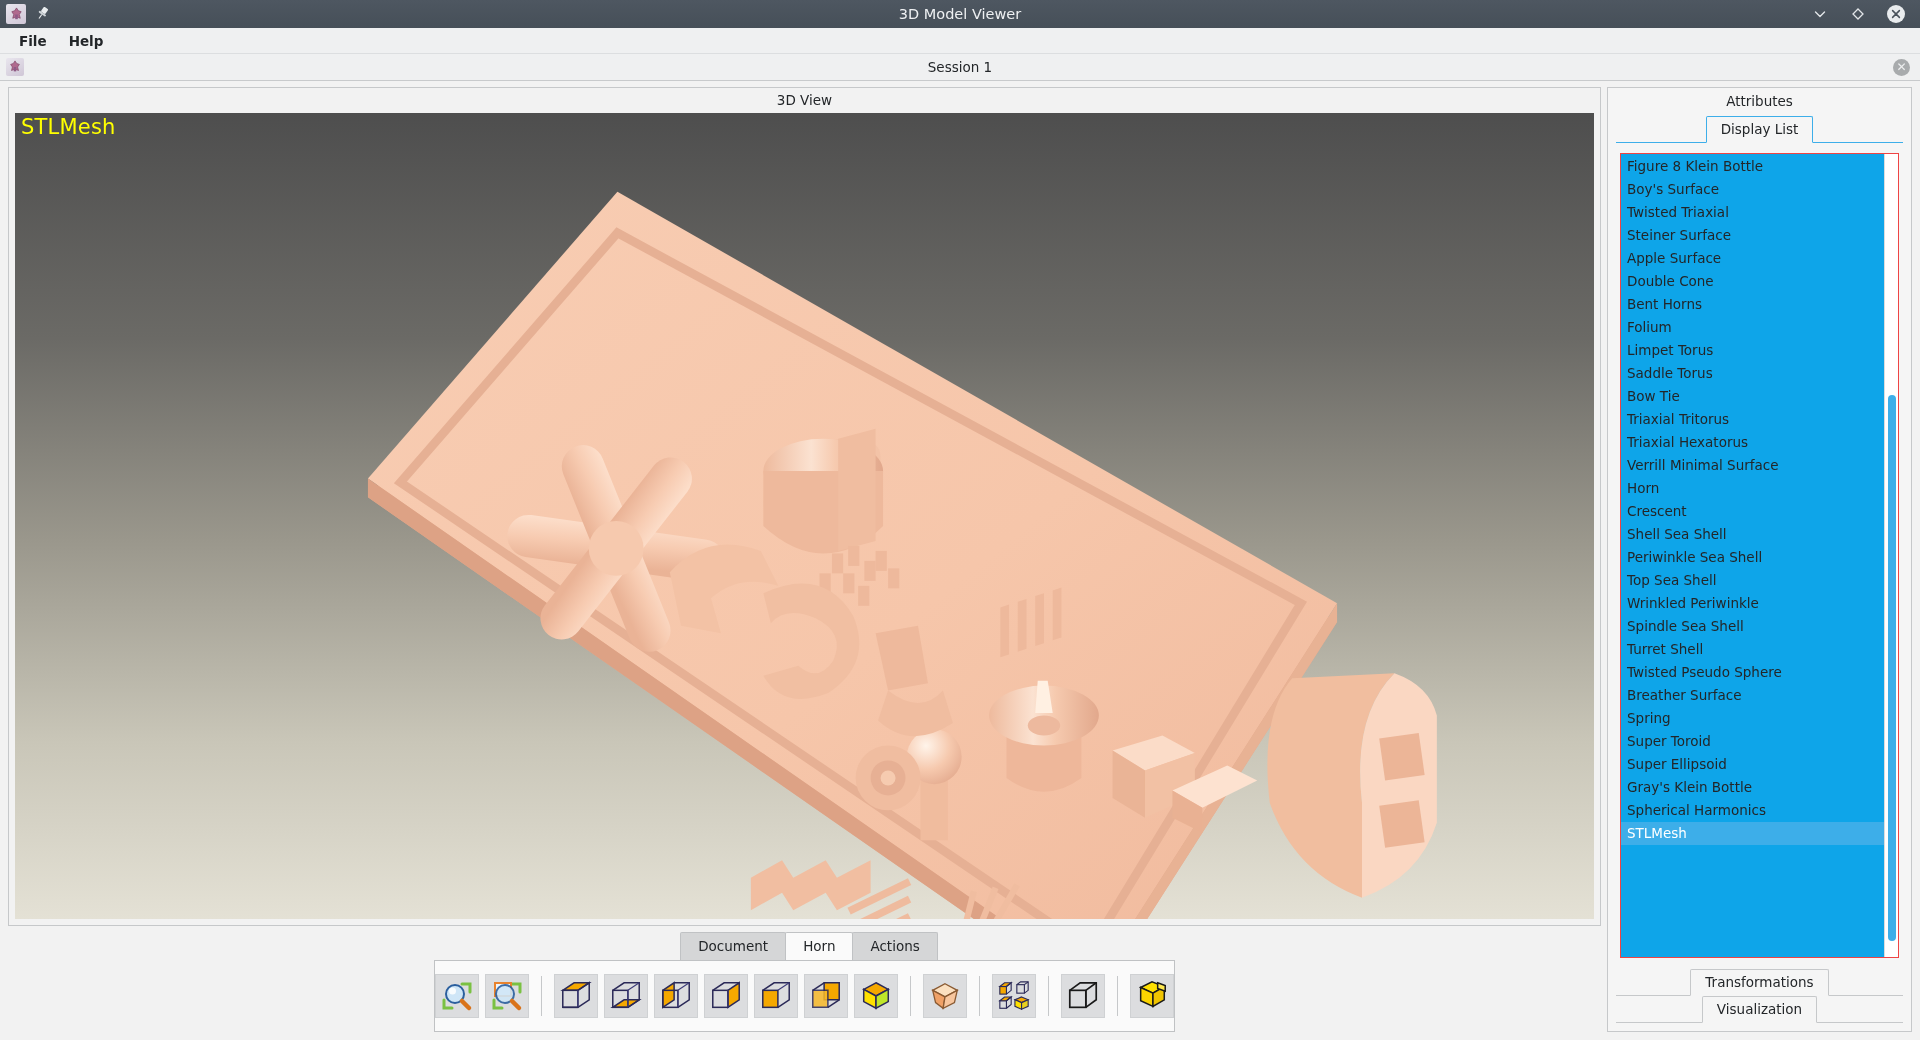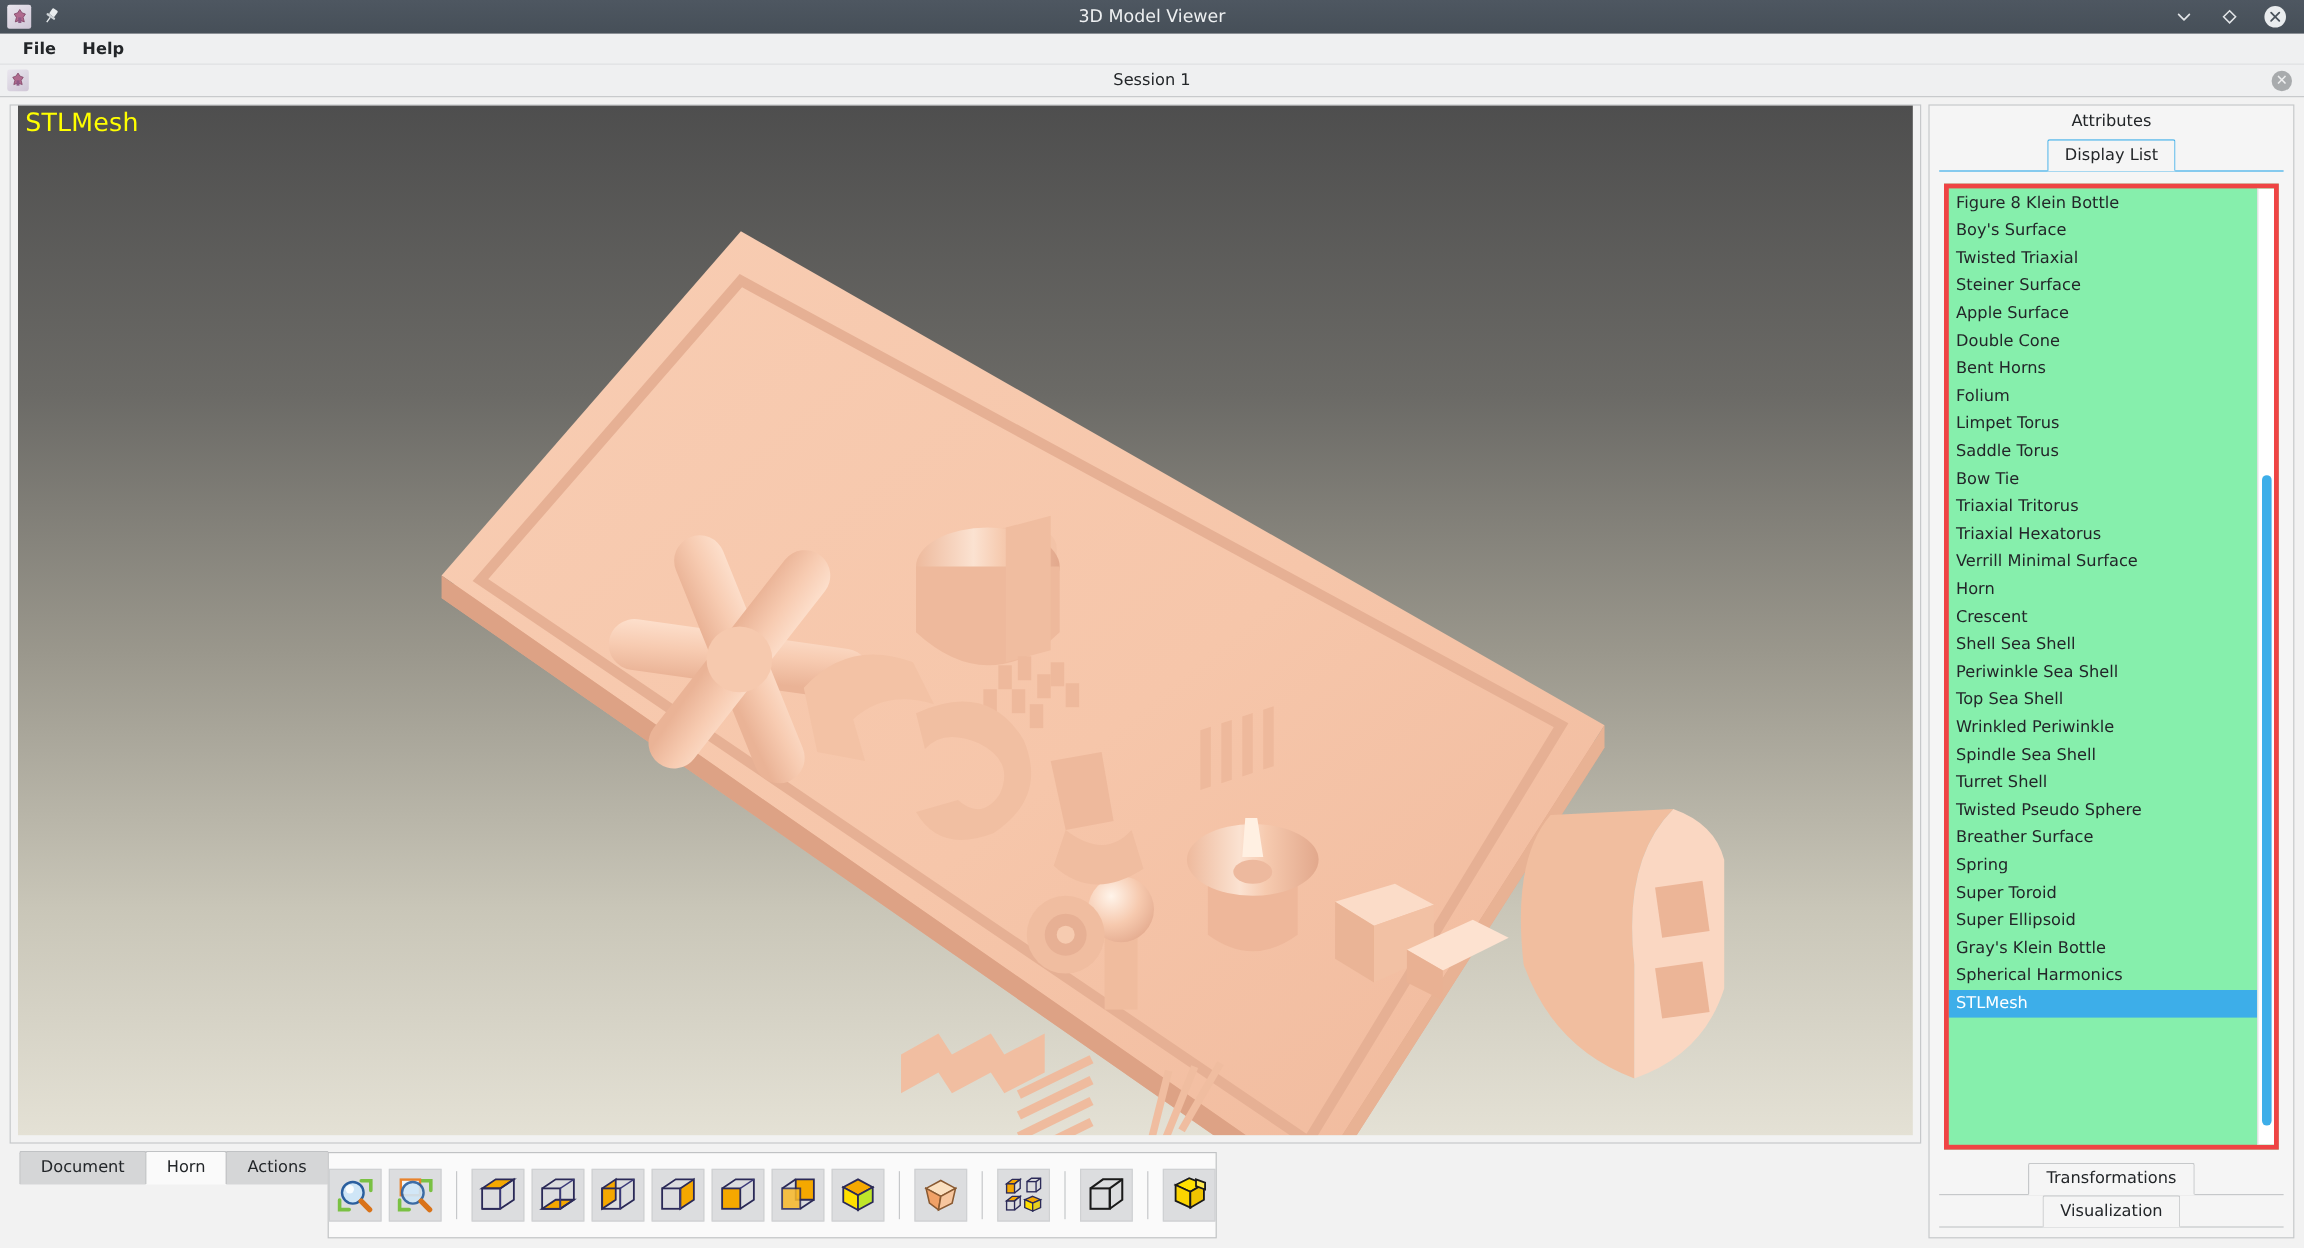--- a/index.html
+++ b/index.html
@@ -96,21 +96,21 @@
     width: 100%; height: 100%;
     background: linear-gradient(to bottom, #4e4e4e 0%, #6b6a66 28%, #9a978c 53%, #c9c6b8 78%, #e4e1d5 100%);
     position: relative; overflow: hidden;
   }
   .viewport-label {
     position: absolute; top: 2px; left: 6px;
     color: #ffff00; font-size: 21px; letter-spacing: .2px;
   }
 
   
-  .bottom-panel { display: flex; flex-direction: row; flex: 0 0 auto; }
+  .bottom-panel { display: flex; flex-direction: column; flex: 0 0 auto; align-items: center; }
   .tabrow { display: flex; align-items: flex-end; height: 27px; padding-left: 8px; }
   .tab {
     font-size: 13.5px; color: #232629;
     padding: 5px 17px 6px 17px;
     border: 1px solid #c0c2c4;
     border-bottom: none;
     background: #d5d6d7;
     border-radius: 2px 2px 0 0;
     cursor: pointer; margin-right: -1px;
   }
@@ -148,22 +148,22 @@
   .attr-tab {
     font-size: 13.5px; color: #232629;
     padding: 4px 14px 5px 14px;
     border: 1px solid #3daee9; border-bottom: 1px solid #f5f5f5;
     background: #f5f5f5; border-radius: 2px 2px 0 0;
     position: relative; z-index: 2; cursor: pointer;
   }
   .listwrap { padding: 10px 12px 0 12px; flex: 1 1 auto; min-height: 0; display: flex; }
   .listbox {
     flex: 1 1 auto;
-    border: 4px solid #ef4444;
-    background: #86efac;
+    border: 1px solid #ef4444;
+    background: #0ea5e9;
     position: relative; overflow: hidden;
     display: flex;
   }
   .listitems { flex: 1 1 auto; padding-top: 1px; overflow: hidden; }
   .list-item {
     font-size: 13.5px; color: #232629;
     padding: 3px 6px 4px 6px;
     line-height: 16px;
     cursor: pointer;
     white-space: nowrap;
@@ -249,20 +249,21 @@
   </div>
   <div class="session-title">Session 1</div>
   <div class="session-close">✕</div>
 </div>
 
 <div class="body-area">
 
   <div class="left-col">
 
     <div class="view-panel">
+      <div class="view-panel-title">3D View</div>
       <div class="viewport-wrap">
         <div class="viewport">
           <div class="viewport-label">STLMesh</div>
 
           <svg width="100%" height="100%" viewBox="0 0 1266 620" preserveAspectRatio="xMidYMid meet" style="position:absolute;top:0;left:0;">
             <defs>
               <linearGradient id="topFace" x1="0" y1="0" x2="1" y2="1">
                 <stop offset="0%" stop-color="#f8cdb3"></stop>
                 <stop offset="55%" stop-color="#f6c6aa"></stop>
                 <stop offset="100%" stop-color="#f0b99c"></stop>

